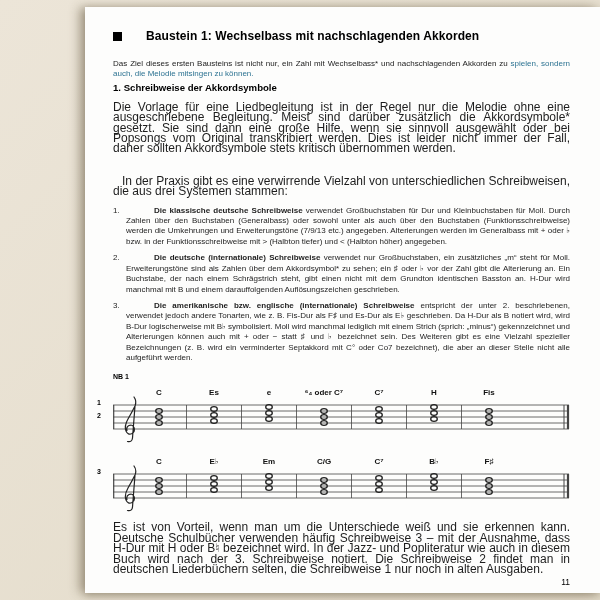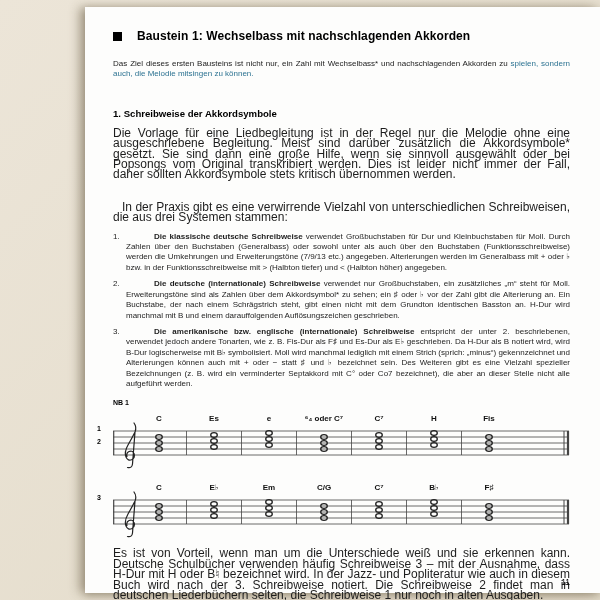--- a/index.html
+++ b/index.html
@@ -10,25 +10,25 @@
     position: relative;
     overflow: hidden;
   }
   .page {
     position: absolute; left: 85px; top: 7px;
     width: 515px; height: 586px;
     background: #fdfdfc;
     box-shadow: -6px 0 10px rgba(80,65,40,.38), 0 3px 8px rgba(80,65,40,.28);
   }
   .content { padding: 0 30px 0 28px; }
-  .title-row { display:flex; align-items:flex-start; gap:15px; margin-top:22px; }
+  .title-row { display:flex; align-items:flex-start; gap:24px; margin-top:22px; }
   .sq { width:9px; height:9px; background:#000; margin-top:3px; flex:none; }
   .title { font-size:12px; font-weight:bold; color:#000; letter-spacing:.1px; }
   .intro { margin-top:16px; font-size:8px; line-height:10.4px; text-align:justify; color:#222; }
-  .sec { margin-top:28px; font-size:9.6px; font-weight:bold; color:#000; }
+  .sec { margin-top:2px; font-size:9.6px; font-weight:bold; color:#000; }
   .body { margin-top:9px; font-size:12px; line-height:10.4px; text-align:justify; color:#1d1d1d; }
   .indent { margin-top:22px; text-indent:9px; }
   .list { margin-top:9px; }
   .item { display:flex; margin-bottom:6px; }
   .item-num { width:13px; flex:none; font-size:8px; line-height:10.4px; color:#1d1d1d; }
   .item-text { flex:1; font-size:8px; line-height:10.4px; text-align:justify; color:#1d1d1d; }
   .item-lead { font-weight:bold;padding-left:28px; }
   .nb { margin-top:10px; font-size:7px; font-weight:bold; color:#000; }
   .system { position:relative; margin-top:3px; height:66px; }
   .sys-labels { position:absolute; left:-16px; top:13px; font-size:7px; font-weight:bold; line-height:13px; color:#000; }

